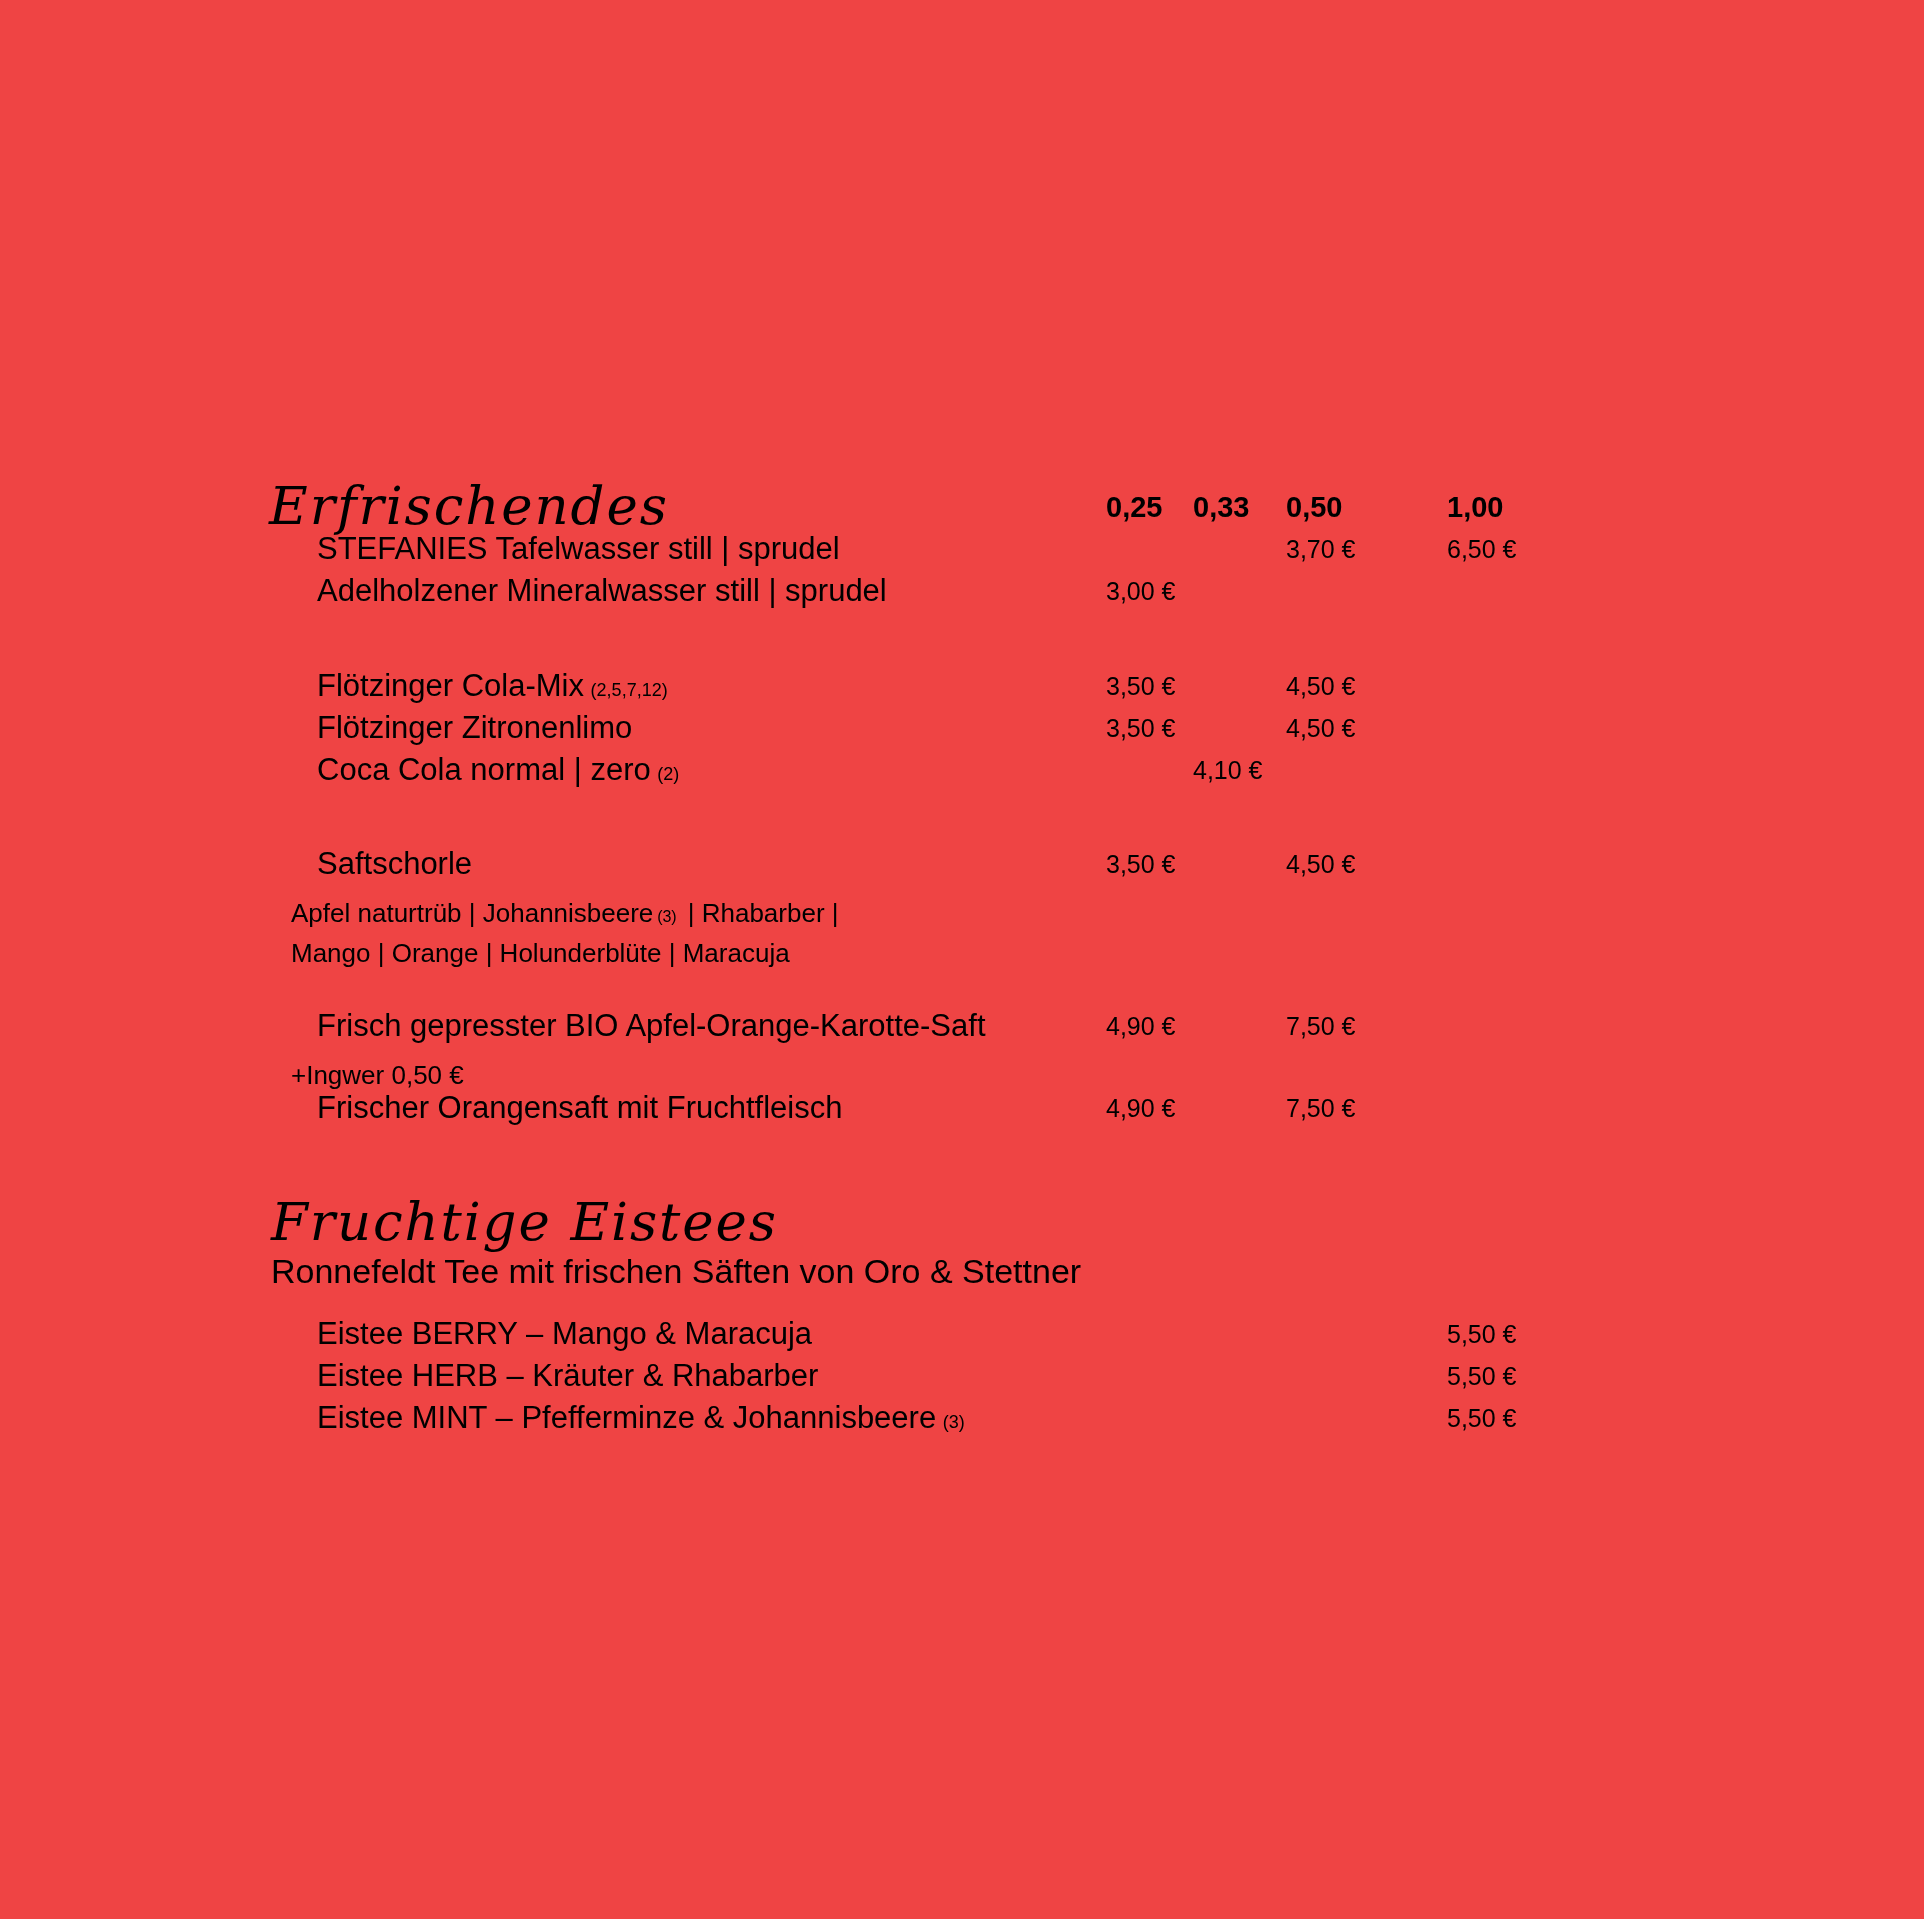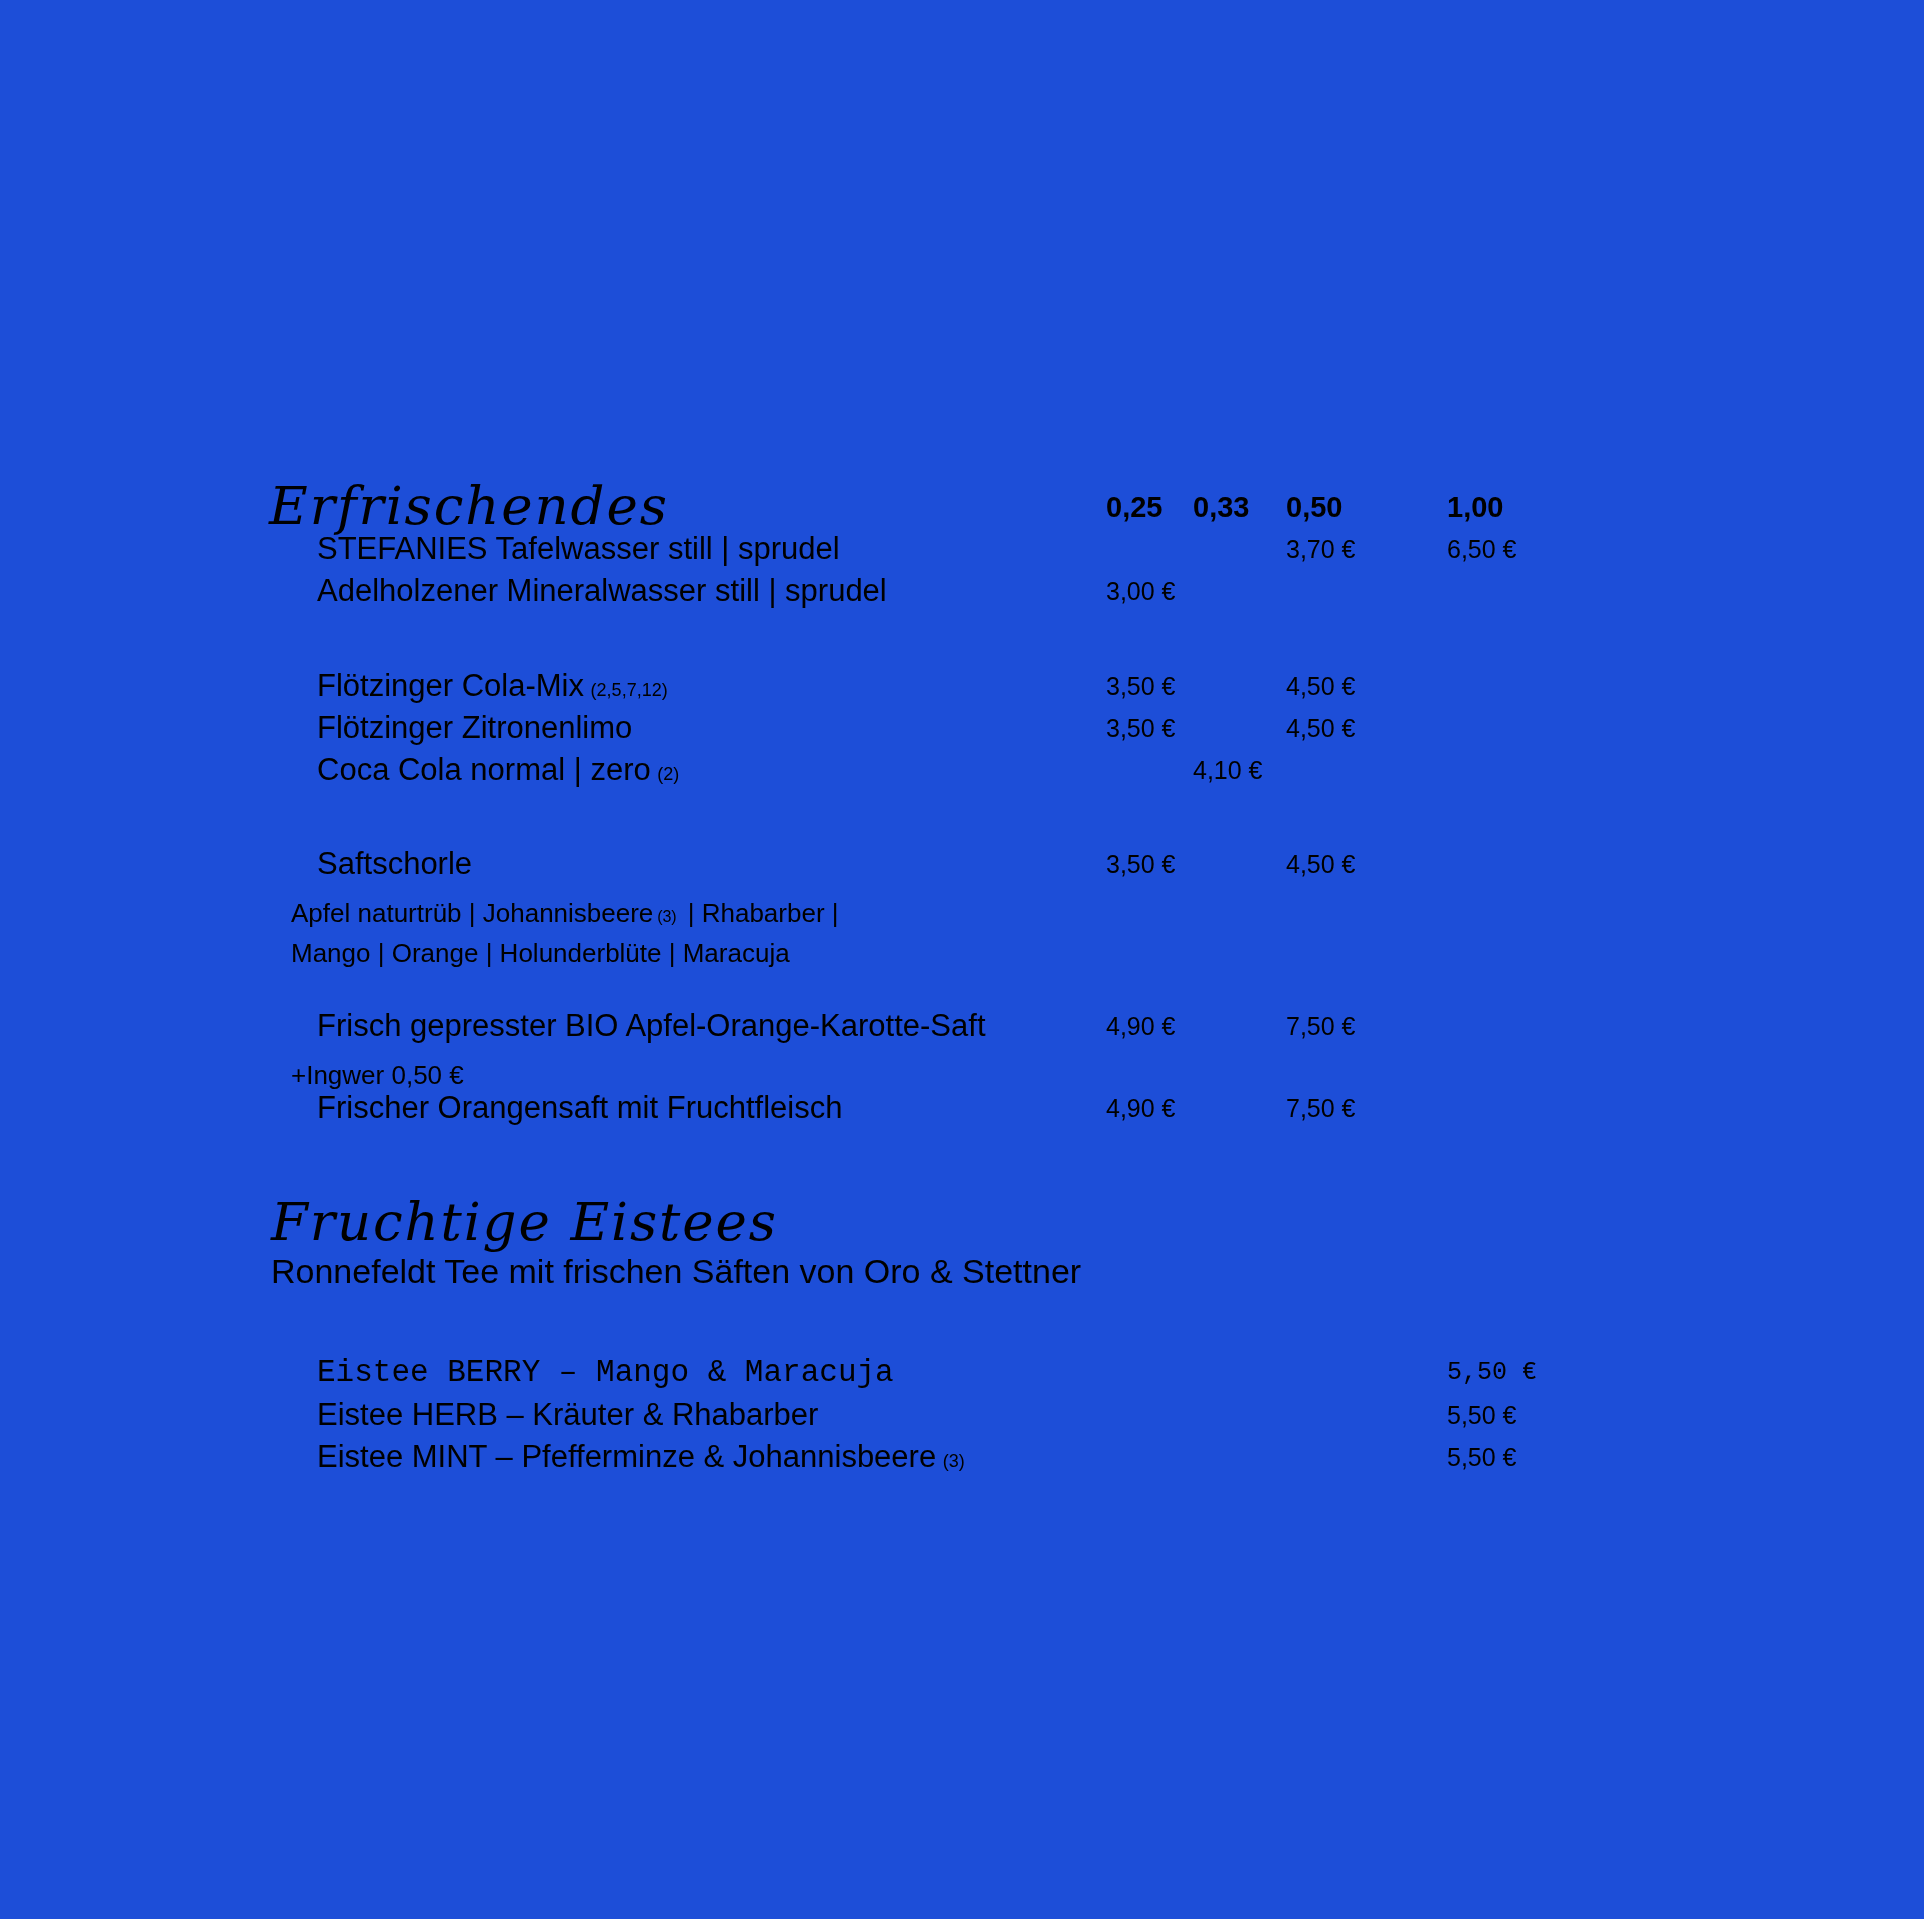--- a/index.html
+++ b/index.html
@@ -1,19 +1,19 @@
 <!DOCTYPE html>
 <html style="font-size:15px"><head>
 <meta charset="utf-8">
 <style>
   html,body { margin:0; padding:0; background:#ffffff; }
   .page {
     position:relative;
     width:1925px; height:1919px;
-    background:#1d4ed8;
+    background:#ef4444;
     color:#000000;
     font-family:"Liberation Sans", sans-serif;
     overflow:hidden;
   }
   .content {
     position:absolute;
     left:271px; top:460px;
     width:1384px;
   }
   
@@ -42,21 +42,21 @@
   .subrow {
     margin-left:20px;
     font-size:26px;
     line-height:56px; height:40px;
     white-space:nowrap;
   }
   .subrow .note { font-size:16px; margin:0 3.8px; }
   .gap56 { margin-top:53px; }
   .gap55 { margin-top:52px; }
   .gap42 { margin-top:40px; }
-  .gap54 { margin-top:59px;font-family:Liberation Mono, monospace; }
+  .gap54 { margin-top:20px; }
   
   .sec2-header { margin-top:65px; }
   .script-title2 {
     font-family:"DejaVu Serif", serif;
     font-style:italic;
     font-weight:400;
     font-size:53px;
     letter-spacing:1.9px;
     margin:0;
     height:56px; line-height:56px;

